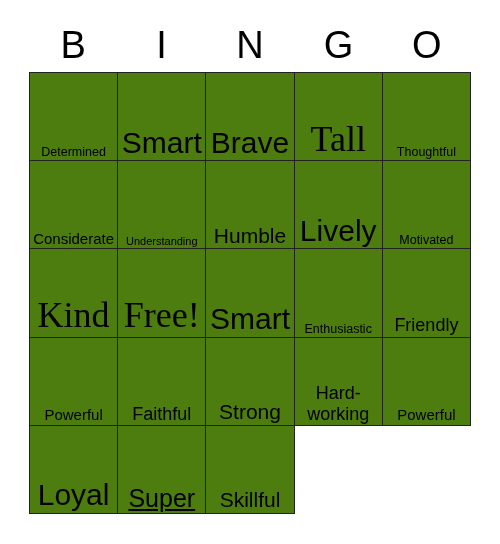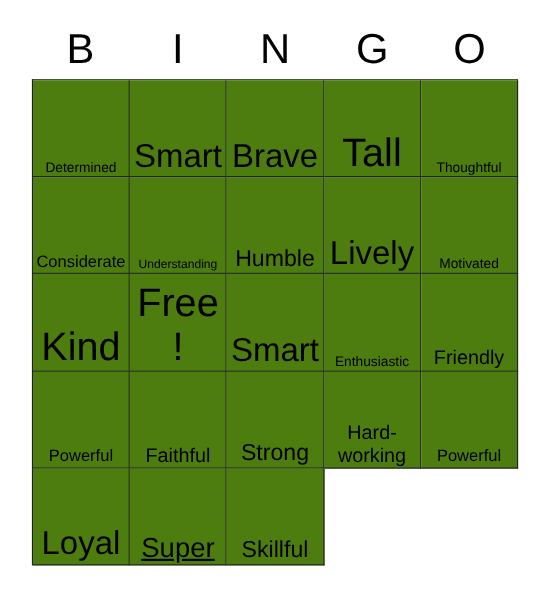--- a/index.html
+++ b/index.html
@@ -78,21 +78,21 @@
   }
 
   
   .fs-xxs .cell-text { font-size: 11px; margin-top: 46px; }
   .fs-xs  .cell-text { font-size: 12.5px; }
   .fs-s   .cell-text { font-size: 15px; margin-top: 44px; }
   .fs-m   .cell-text { font-size: 18px; }
   .fs-l   .cell-text { font-size: 21px; margin-top: 24px; }
   .fs-xl  .cell-text { font-size: 25px; text-decoration: underline; }
   .fs-xxl .cell-text { font-size: 30px; }
-  .fs-huge .cell-text { font-size: 36px; }
+  .fs-huge .cell-text { font-size: 36px; font-family: Liberation Serif, serif; }
 </style>
 </head>
 <body>
 
 <div class="card">
 
   <div class="header-row">
       <div class="header-cell">B</div>
       <div class="header-cell">I</div>
       <div class="header-cell">N</div>

